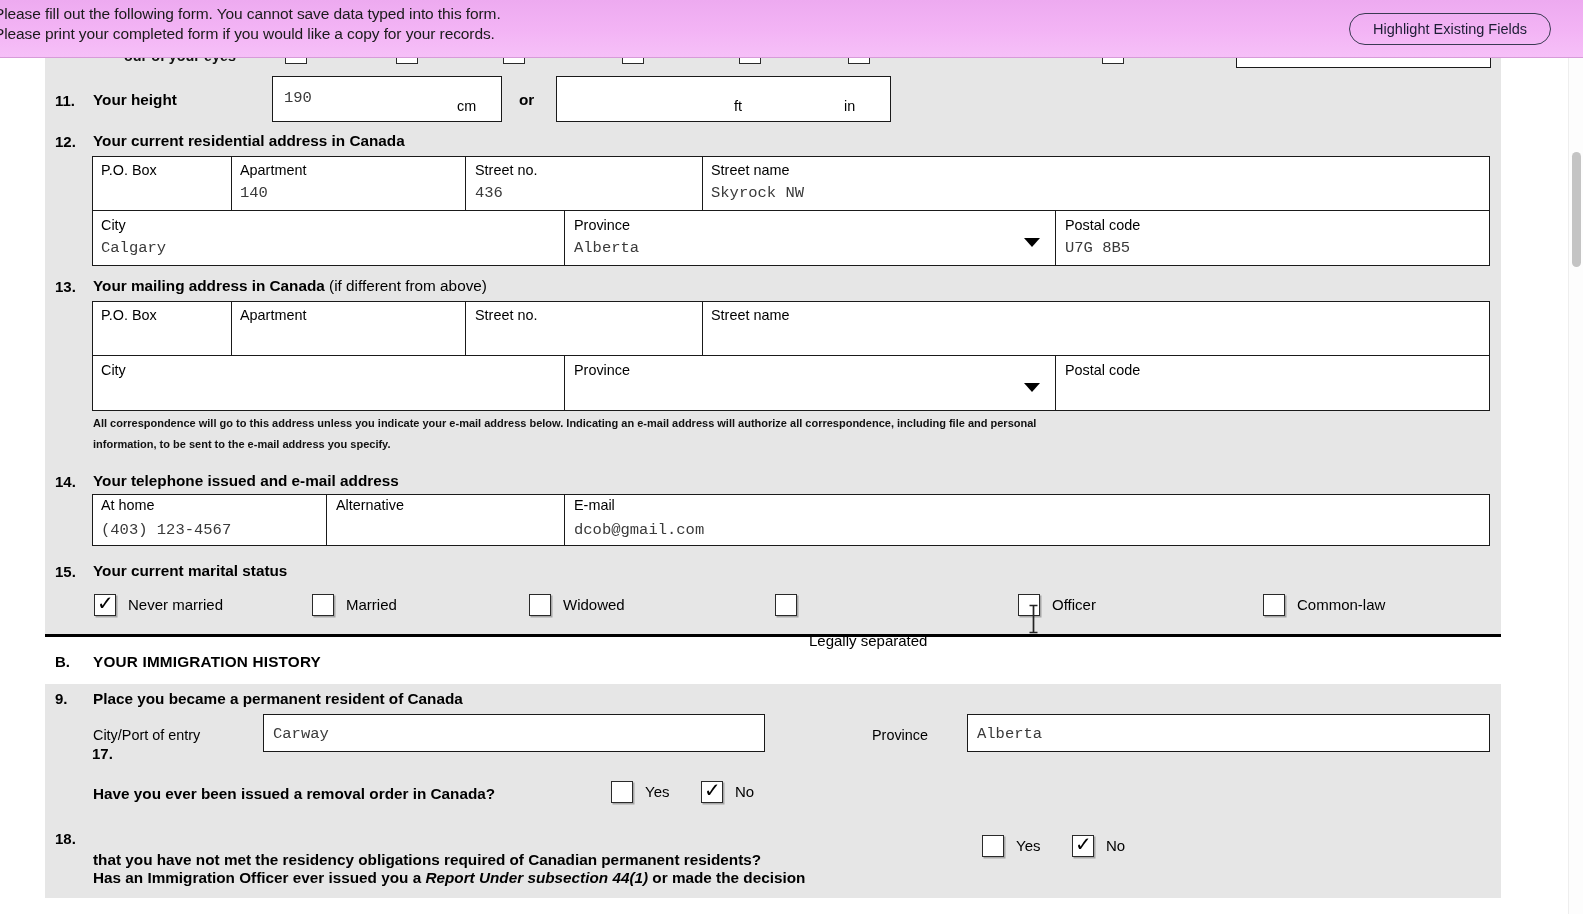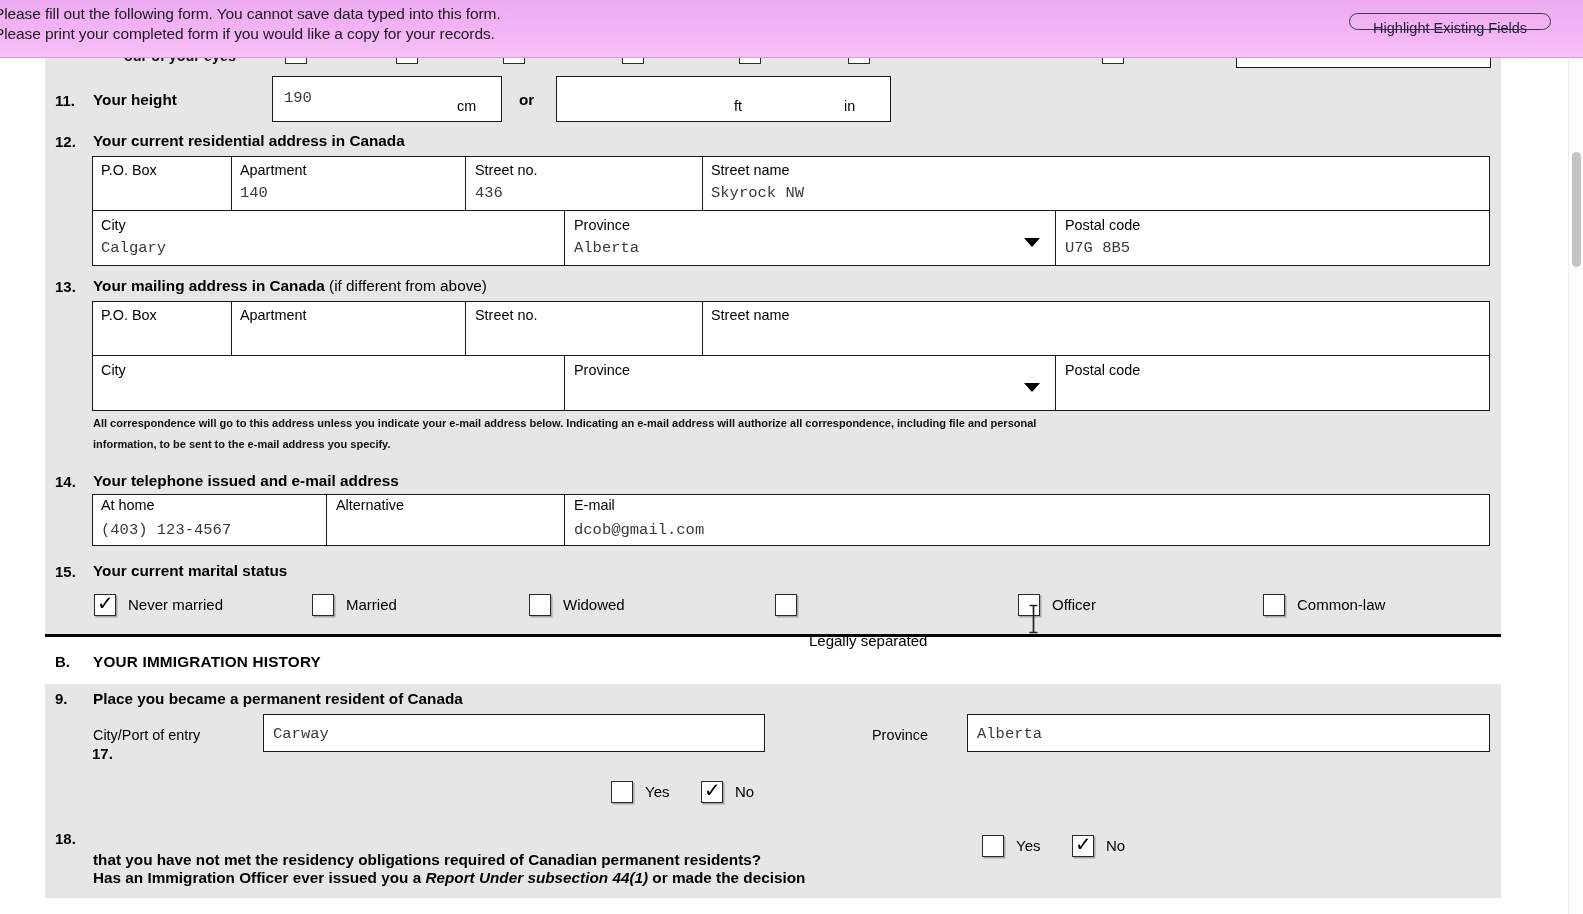--- a/index.html
+++ b/index.html
@@ -24,21 +24,21 @@
     position: absolute; left: -6px; top: 4px;
     width: 1300px;
     font-size: 15.5px;
     color: #1a1a1a;
     line-height: 1.28;
     letter-spacing: -0.1px;
   }
   #notify-msg div { white-space: nowrap; }
   #highlight-btn {
     position: absolute; right: 32px; top: 13px;
-    height: 17px; padding: 0 23px;
+    height: 32px; padding: 0 23px;
     border: 1.6px solid #3a3a52;
     border-radius: 17px;
     background: transparent;
     color: #1d1d35;
     font-size: 14.5px;
     font-family: "Liberation Sans", sans-serif;
     line-height: 29px;
     cursor: pointer;
     white-space: nowrap;
   }
@@ -286,20 +286,21 @@
 
   <div class="fieldlbl" style="left:93px; top:727px;">City/Port of entry</div>
   <div class="box" style="left:263px; top:714px; width:502px; height:38px;"></div>
   <div class="val" style="left:273px; top:725px;">Carway</div>
 
   <div class="fieldlbl" style="left:872px; top:727px;">Province</div>
   <div class="box" style="left:967px; top:714px; width:523px; height:38px;"></div>
   <div class="val" style="left:977px; top:725px;">Alberta</div>
 
   <div class="qnum" style="left:55px; top:745px;margin-left:37px;">17.</div>
+  <div class="qtitle" style="left:93px; top:785px;">Have you ever been issued a removal order in Canada?</div>
 
   <div class="cb" style="left:611px; top:781px;"></div>
   <div class="cbtext" style="left:645px; top:783px;">Yes</div>
   <div class="cb checked" style="left:701px; top:781px;"></div>
   <div class="cbtext" style="left:735px; top:783px;">No</div>
 
   <div class="qnum" style="left:55px; top:830px;">18.</div>
   <div class="qtitle" style="left:93px; top:830px;margin-top:39px;">
     <span>Has an Immigration Officer ever issued you a </span><span style="font-style:italic;">Report Under subsection 44(1)</span><span> or made the decision</span>
   </div>

